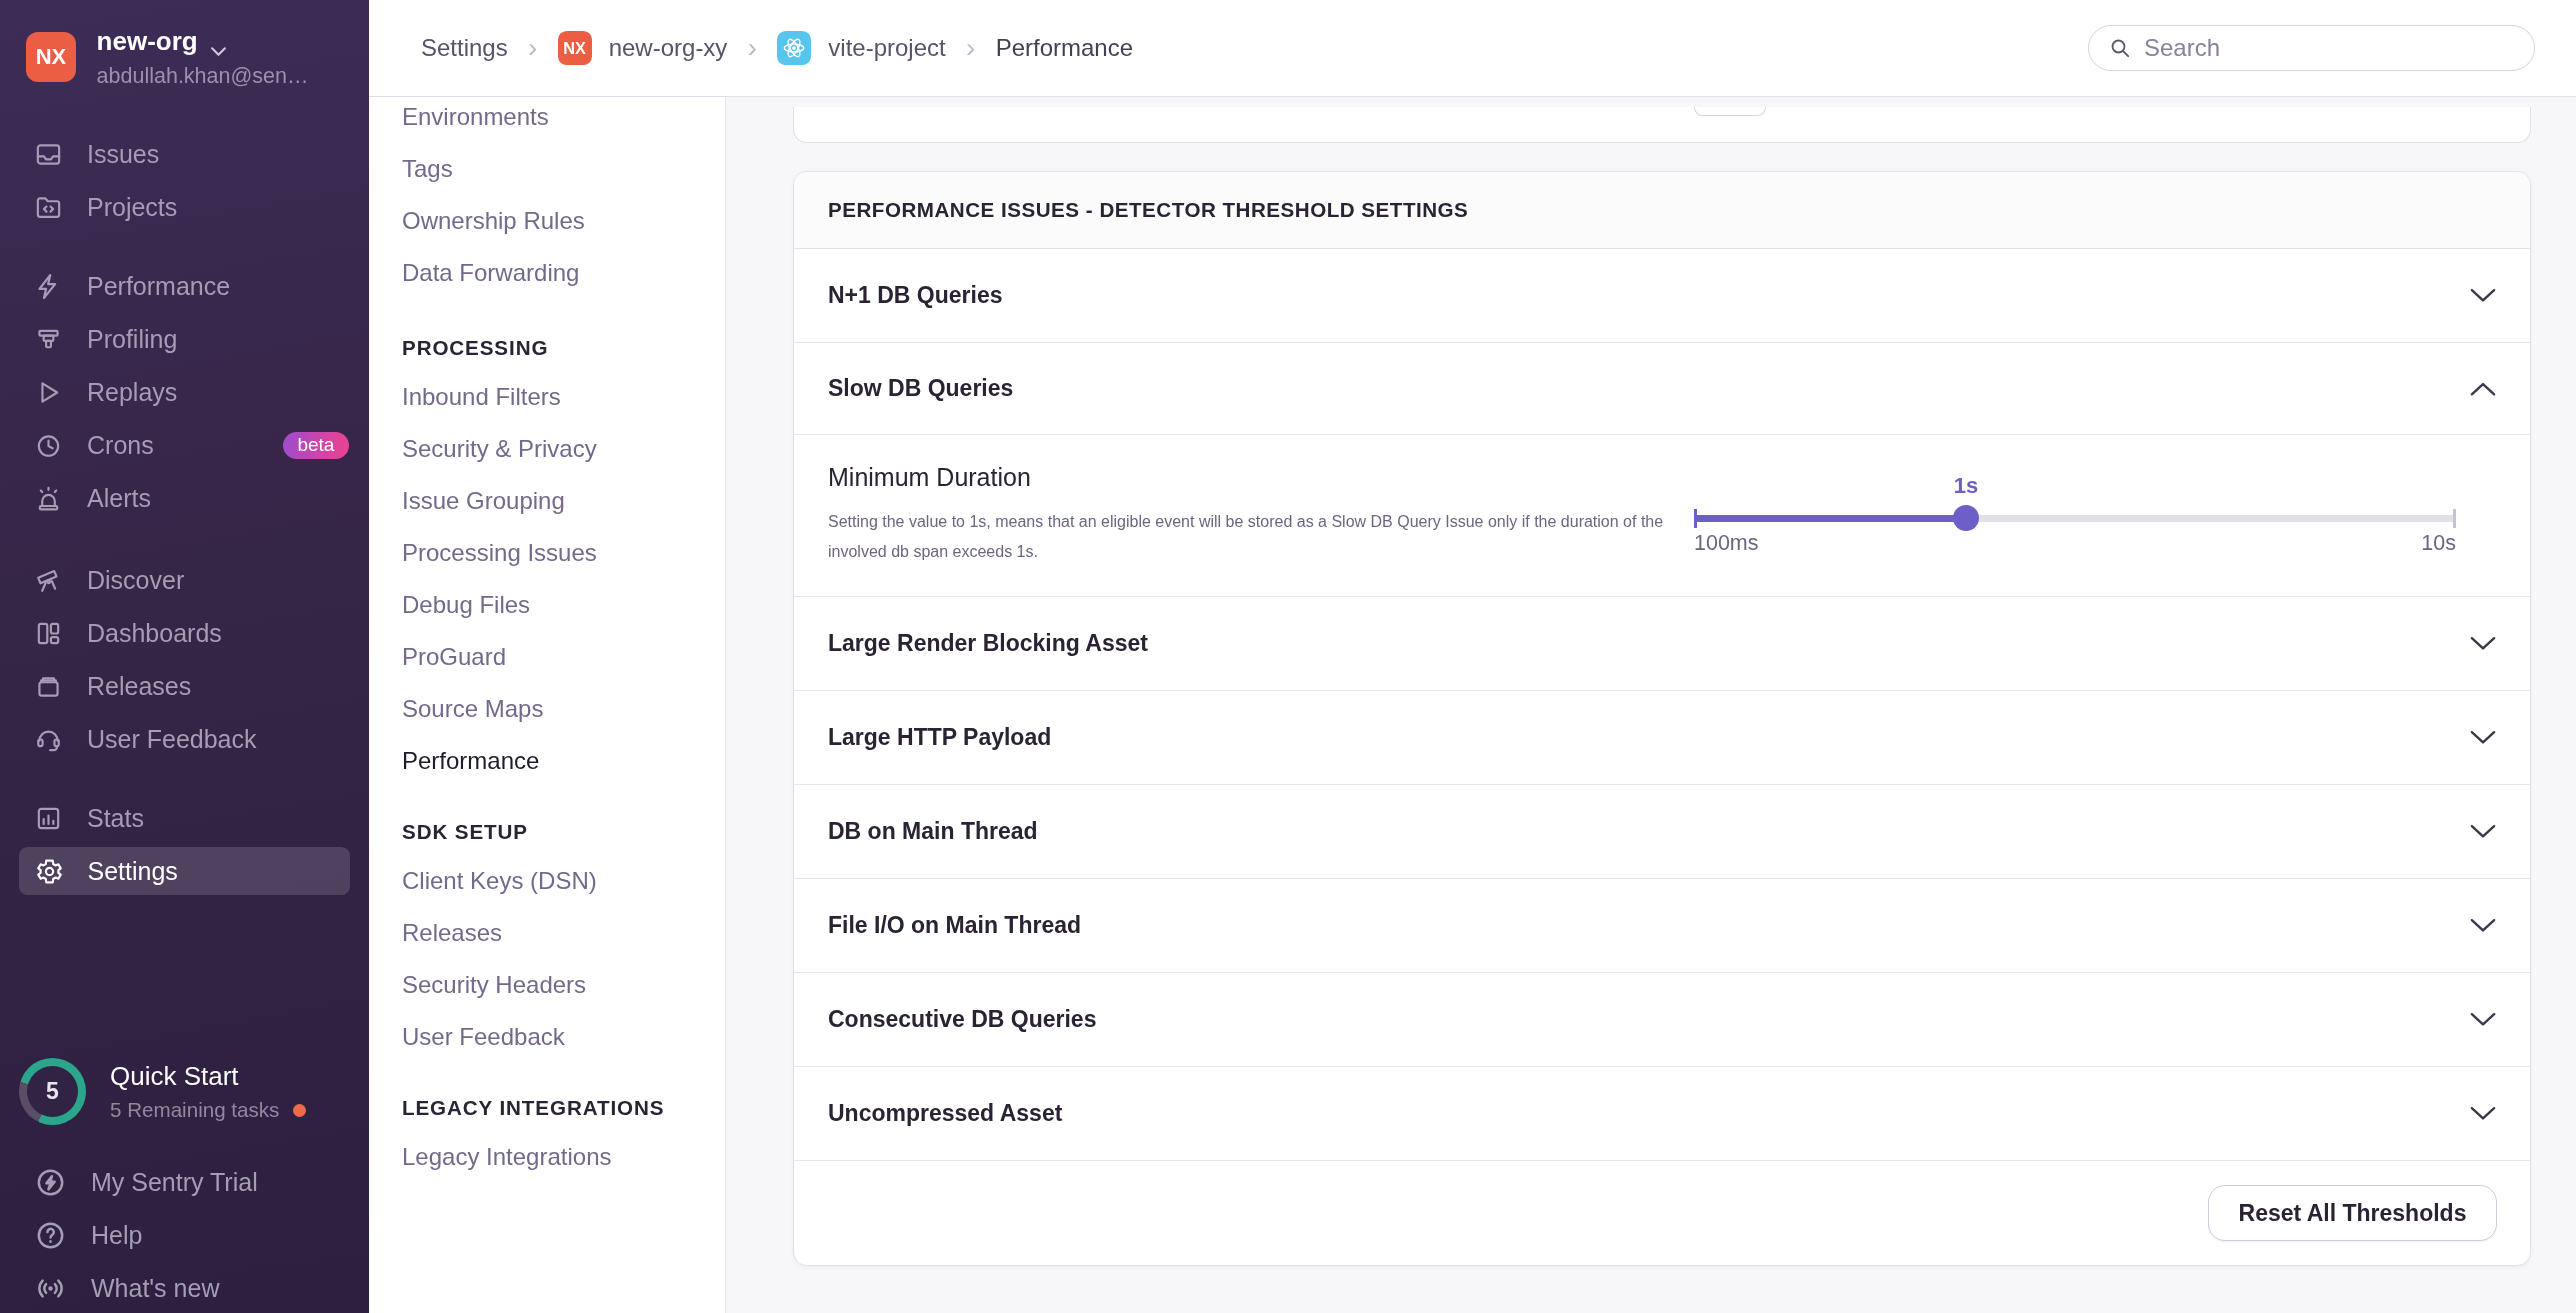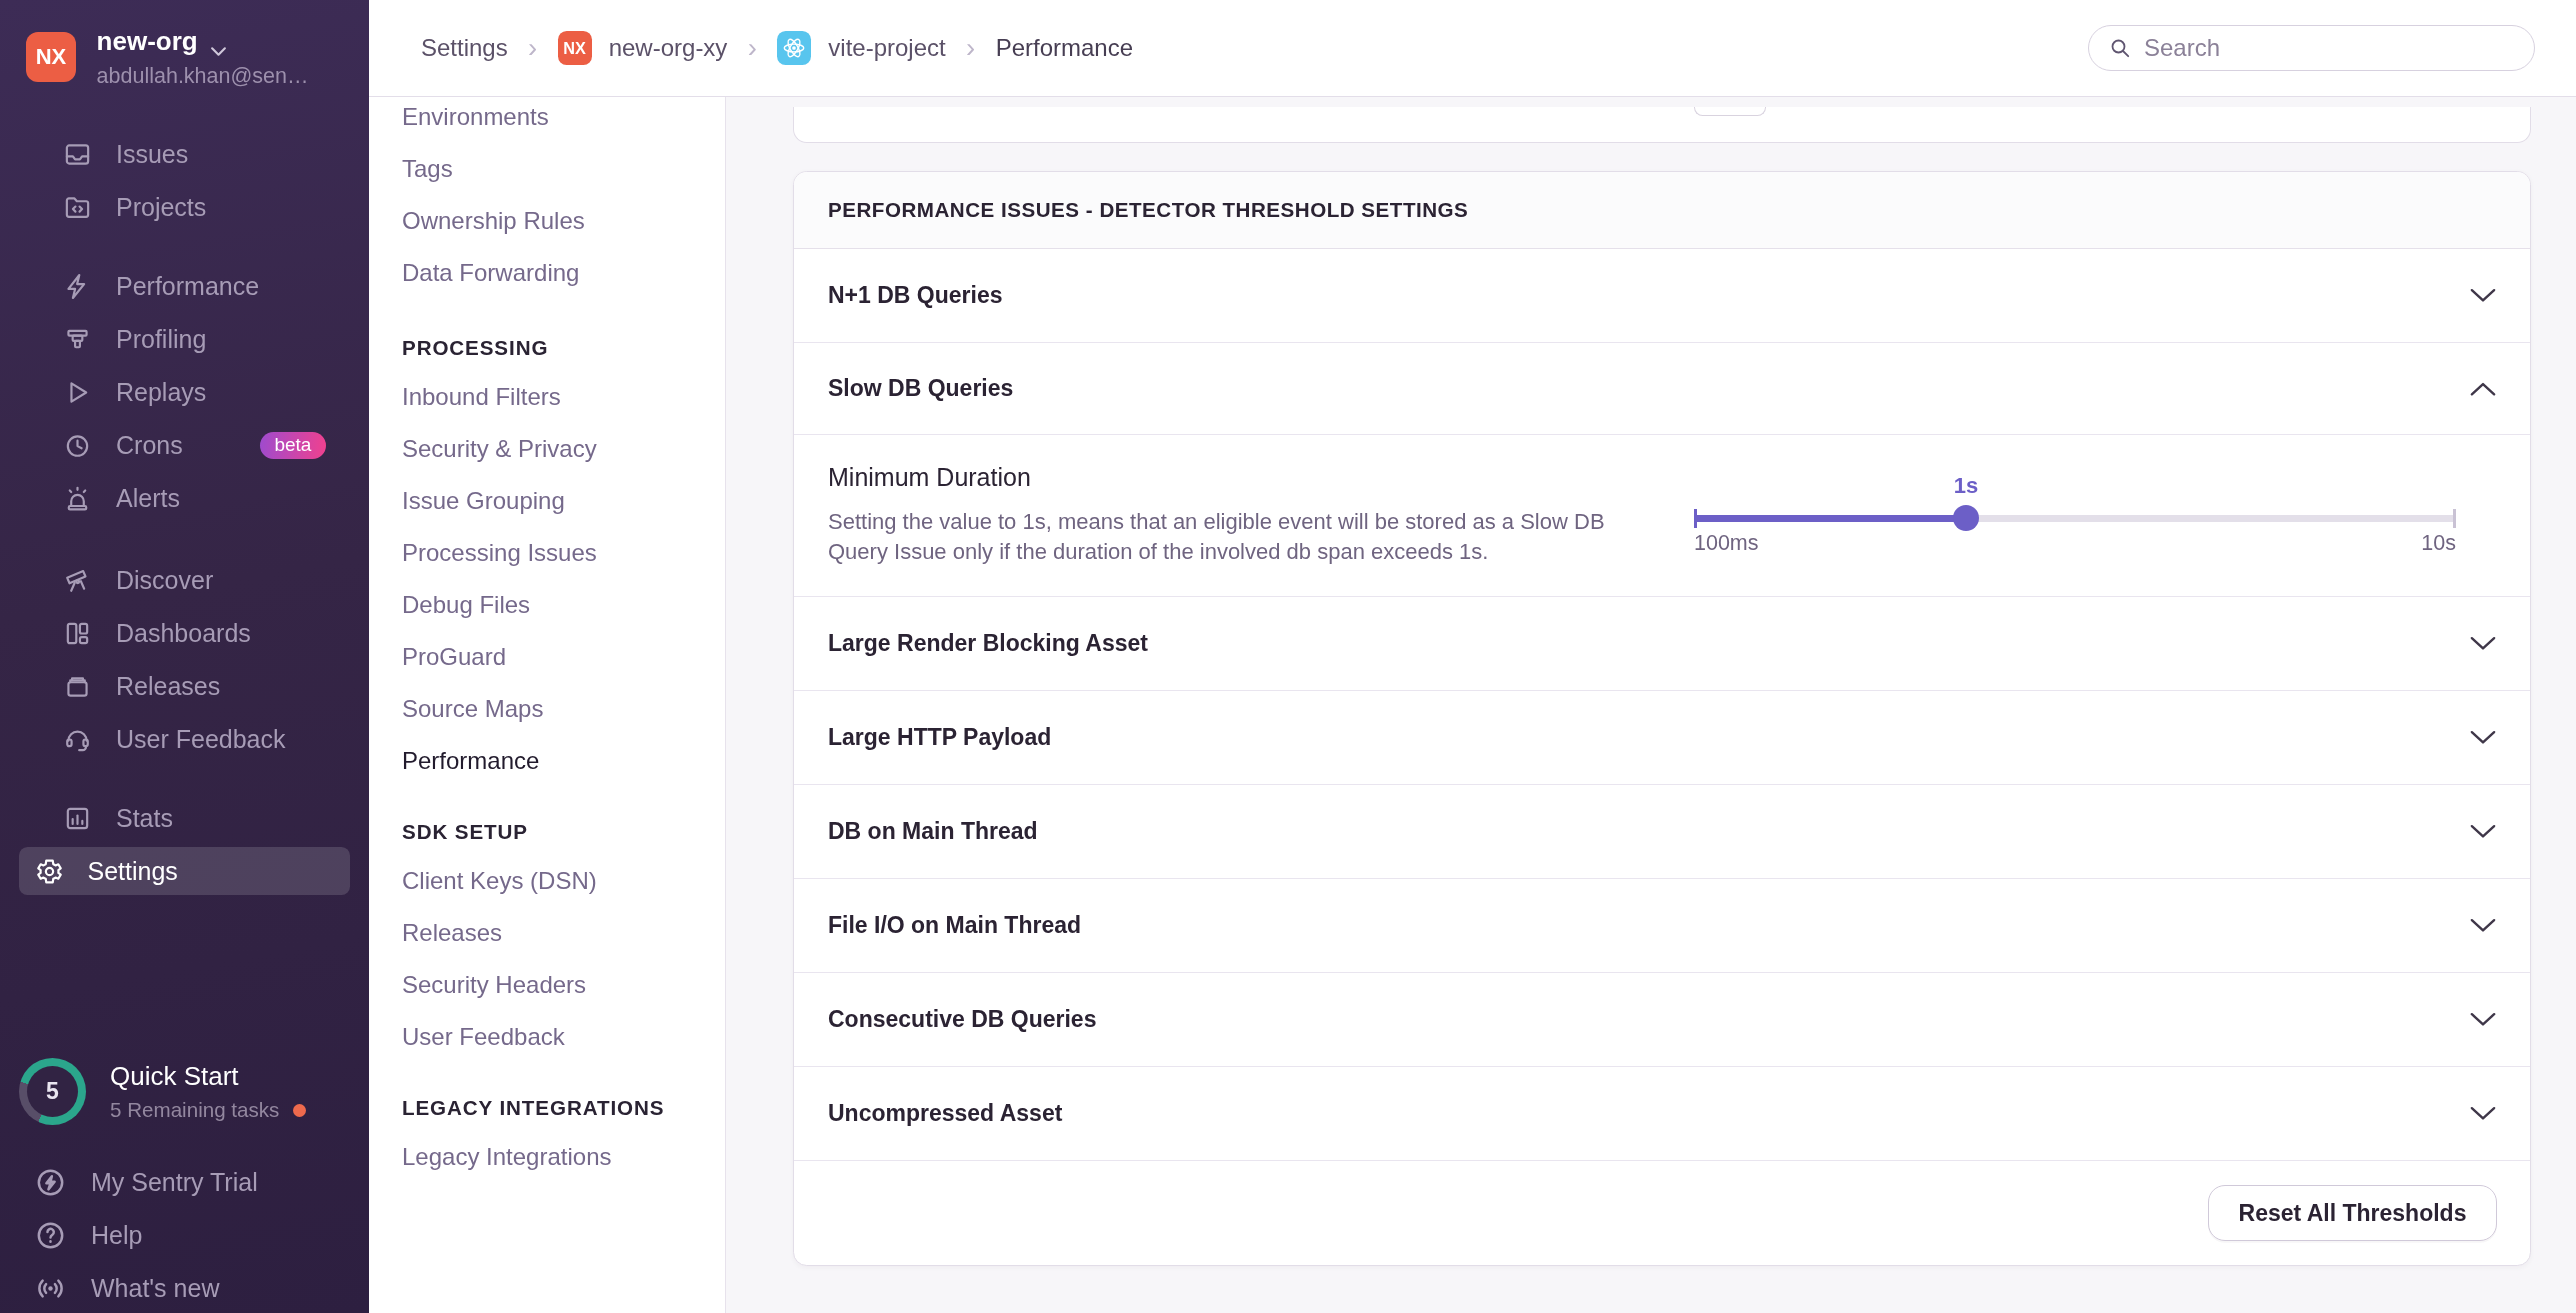--- a/index.html
+++ b/index.html
@@ -7,22 +7,22 @@
     font-family:"Liberation Sans", sans-serif; background:#f7f6f9; }
 
   
   #sidebar { position:absolute; left:0; top:0; width:369px; height:1314px;
     background:linear-gradient(170deg,#3d2c56 0%,#352546 45%,#2d1f40 100%); z-index:10; }
   .org-head { display:flex; align-items:center; gap:20.6px; padding:26px 24px 0 26px; }
   .org-avatar { width:50px; height:50px; border-radius:12px; background:var(--orange);
     color:#fff; font-weight:bold; font-size:22px; display:flex; align-items:center; justify-content:center; flex:none; }
   .org-name-row { display:flex; align-items:flex-end; gap:12px; color:#fff; font-size:26px; font-weight:bold; }
   .org-email { font-size:21.5px; color:#9d90ad; margin-top:6.9px; white-space:nowrap; overflow:hidden; max-width:249px; }
-  .s-item { height:53px; display:flex; align-items:center; gap:24px; padding:0 43px 0 34px;
-    color:#a79cb6; font-size:25px; cursor:pointer;margin-left:29px; }
+  .s-item { height:53px; display:flex; align-items:center; gap:24px; padding:0 20px 0 34px;
+    color:#a79cb6; font-size:25px; cursor:pointer; }
   .s-item svg { width:29px; height:29px; flex:none; }
   .s-gap30 { height:26px; } .s-gap34 { height:29px; }
   .s-items { margin-top:39px; }
   .s-item.active { background:rgba(255,255,255,0.14); border-radius:8.6px; margin:2.6px 19px;
     height:48px; padding:0 26px 0 15.5px; color:#fff; }
   .beta-badge { margin-left:auto; font-size:19px; color:#fff; padding:2.6px 14.6px; border-radius:858px;
     background:linear-gradient(95deg,var(--beta_from),var(--beta_to)); }
   .quick-start { position:absolute; left:19px; top:1058px; display:flex; align-items:center; gap:24px; cursor:pointer; }
   .qs-ring { width:67px; height:67px; border-radius:50%; position:relative;
     background:conic-gradient(from 205deg,#584e68 0deg 82deg,var(--teal) 82deg 360deg); flex:none; }
@@ -78,21 +78,21 @@
     display:flex; align-items:center; padding:0 34px; font-size:20.6px; font-weight:bold;
     letter-spacing:0.5px; color:#2b2333; }
   .p-row { height:94px; border-bottom:1.7px solid #e9e5ef; display:flex; align-items:center;
     justify-content:space-between; padding:0 34px; cursor:pointer; background:#fff; }
   .p-row.h107 { height:92px; } .p-row.h109 { height:94px; }
   .p-row .row-label { font-size:23px; font-weight:600; color:#2b2333; }
   .chev { width:26px; height:15.5px; }
   .chev.up { transform:rotate(180deg); }
   .detector-body { position:relative; height:162px; border-bottom:1.7px solid #e9e5ef; background:#fff; }
   .det-heading { position:absolute; left:34px; top:27.5px; font-size:25px; font-weight:500; color:#2b2333; }
-  .det-desc { position:absolute; left:34px; top:72px; width:841px; font-size:22px;
+  .det-desc { position:absolute; left:34px; top:72px; width:841px; font-size:16px;
     line-height:30px; color:#6f6480; }
   .slider { position:absolute; left:900px; top:0; width:762px; height:162px; }
   .slider-value { position:absolute; top:38px; transform:translateX(-50%); font-size:22px;
     font-weight:bold; color:var(--accent); }
   .slider-track { position:absolute; top:80px; left:0; right:0; height:6.9px; background:#e3dfe9; border-radius:3.4px; }
   .slider-fill { position:absolute; top:80px; left:0; height:6.9px; background:var(--accent); border-radius:3.4px; }
   .slider-tick-l { position:absolute; left:0; top:74px; width:2.6px; height:19px; background:var(--accent); }
   .slider-tick-r { position:absolute; right:0; top:74px; width:2.6px; height:19px; background:#c9c2d4; }
   .slider-thumb { position:absolute; top:70px; width:26px; height:26px; border-radius:50%;
     background:var(--accent); transform:translateX(-50%); cursor:pointer; }

